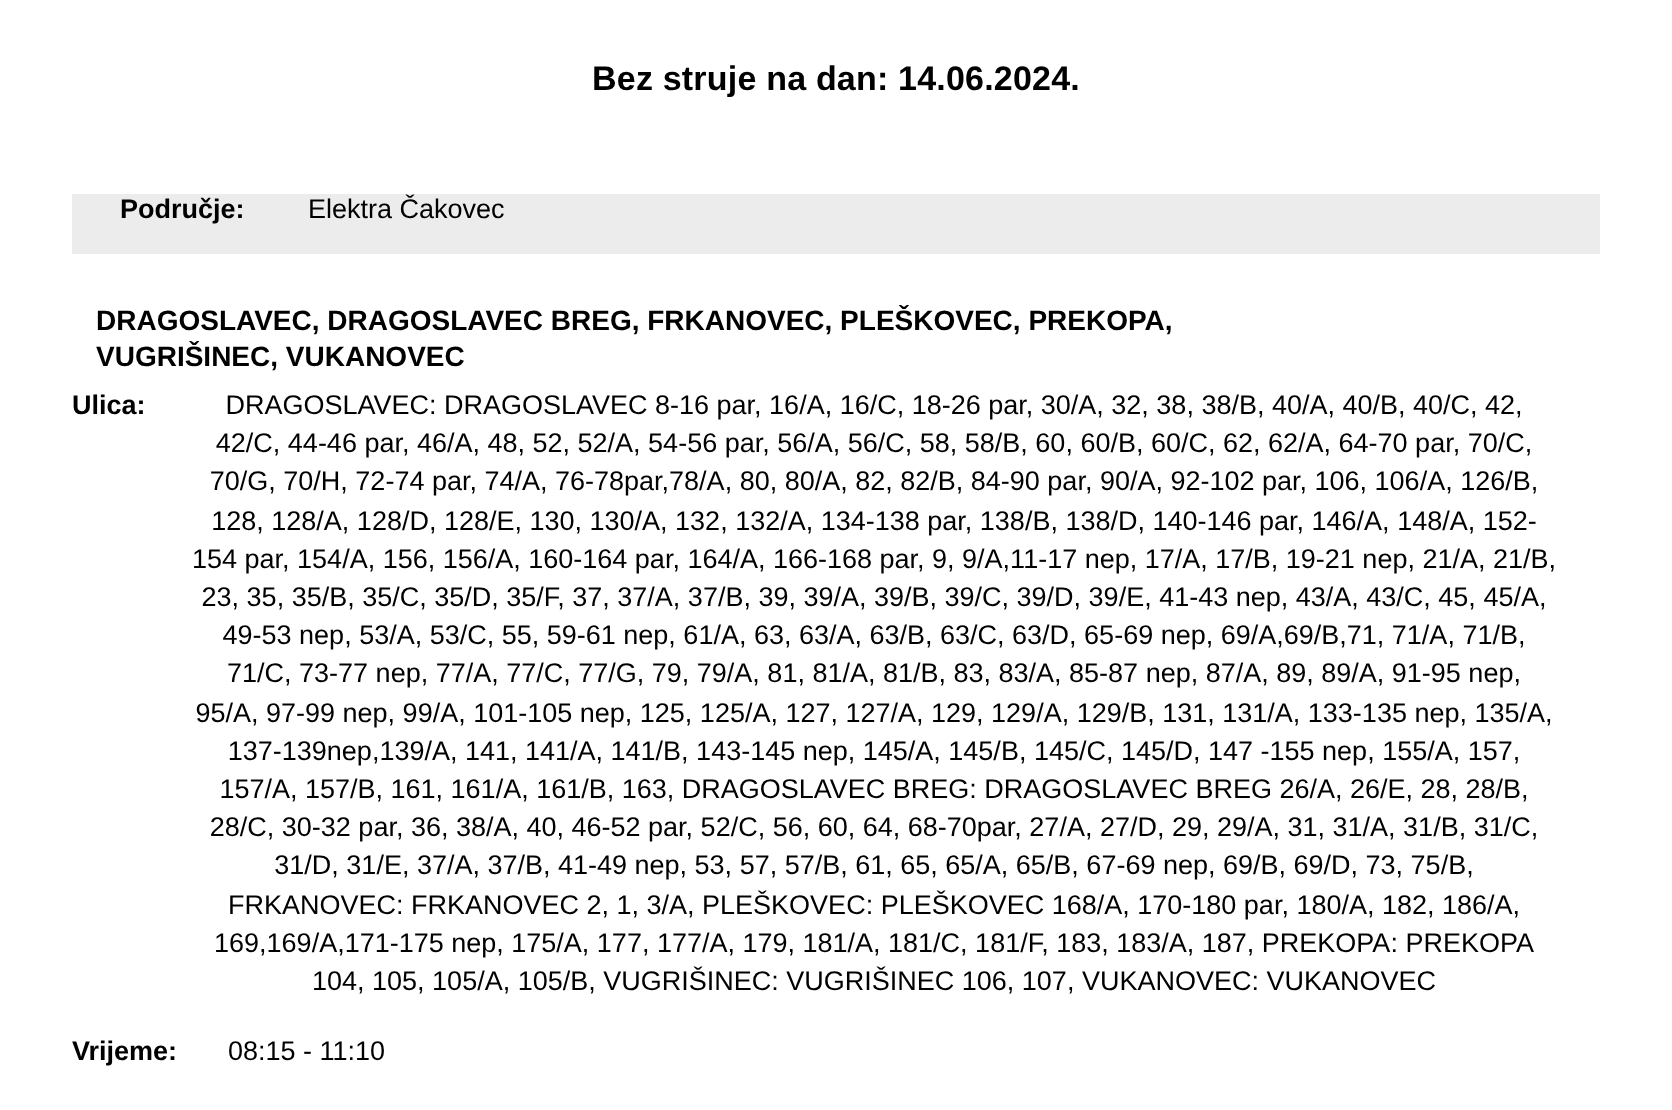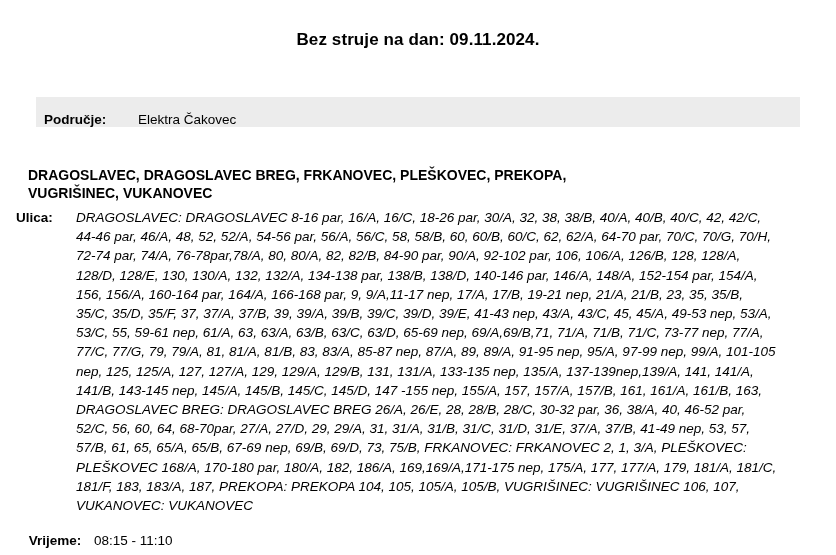--- a/index.html
+++ b/index.html
@@ -26,37 +26,37 @@
     font-weight: bold;
     margin: 0;
     padding-top: 30px;
     letter-spacing: 0.1px;
   }
   .area-bar {
     margin: 47px 36px 0 36px;
     background: #ececec;
     height: 30px;
     display: flex;
-    align-items: flex-end;
-    padding-left: 8px;
+    align-items: flex-start;
+    padding-left: 24px;
     box-sizing: border-box;
   }
   .area-label {
     font-size: 13.5px;
     font-weight: bold;
     width: 94px;
     flex: 0 0 94px;
   }
   .area-value {
     font-size: 13.5px;
     font-weight: normal;
   }
   .content {
-    margin: 0 36px 0 16px;
-    padding-top: 39px;
+    margin: 0 36px 0 36px;
+    padding-top: 24px;
   }
   .streets-heading {
     font-size: 14px;
     font-weight: bold;
     line-height: 18px;
     margin: 0 0 6px 12px;
     max-width: 620px;
   }
   .row {
     display: flex;
@@ -65,43 +65,41 @@
   .row-label {
     font-size: 13.5px;
     font-weight: bold;
     flex: 0 0 60px;
     line-height: 19.2px;
     padding-top: 0px;
   }
   .row-body {
     font-size: 13.5px;
     line-height: 19.2px;
-    text-align: left;
+    text-align: center;
     flex: 1 1 auto;
     padding-right: 22px;
-    font-style: italic;
   }
   .time-row {
     margin-top: 16px;
   }
   .time-row .row-label {
     flex: 0 0 78px;
-    text-align: center;
   }
   .time-value {
     font-size: 13.5px;
     line-height: 19.2px;
   }
 </style>
 </head>
 <body>
 
 <div class="page">
 
-  <h1 class="doc-title">Bez struje na dan: 09.11.2024.</h1>
+  <h1 class="doc-title">Bez struje na dan: 14.06.2024.</h1>
 
   <div class="area-bar">
     <span class="area-label">Područje:</span>
     <span class="area-value">Elektra Čakovec</span>
   </div>
 
   <div class="content">
 
     <div class="streets-heading">DRAGOSLAVEC, DRAGOSLAVEC BREG, FRKANOVEC, PLEŠKOVEC, PREKOPA, VUGRIŠINEC, VUKANOVEC</div>
 

